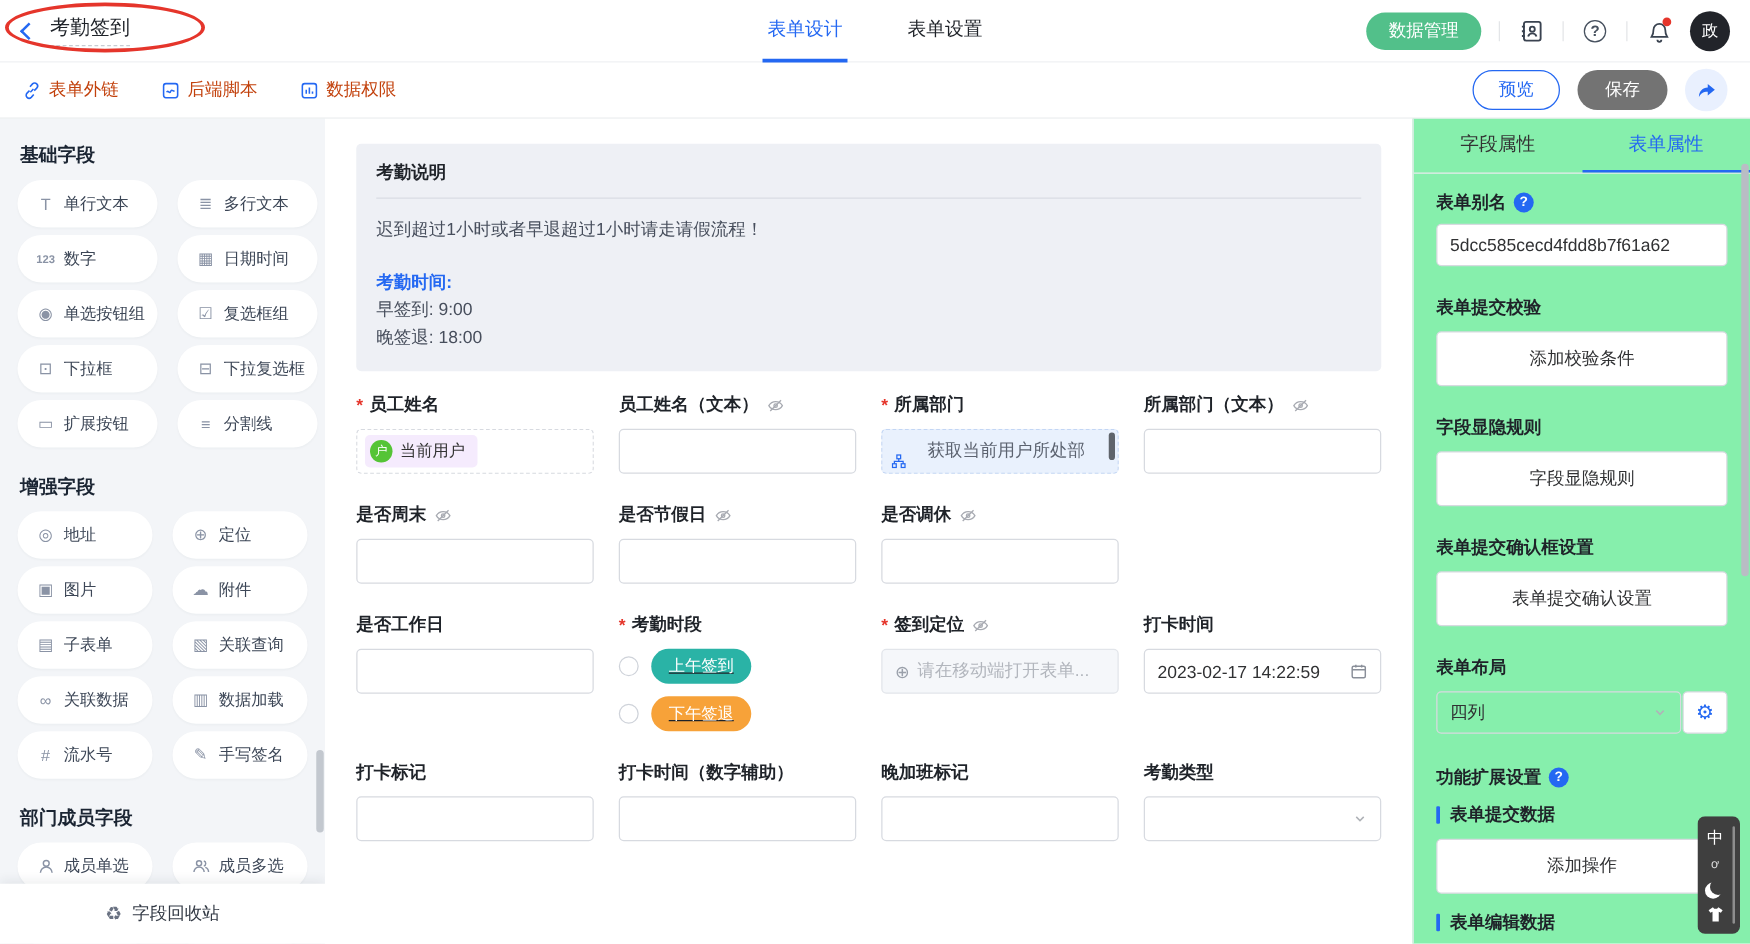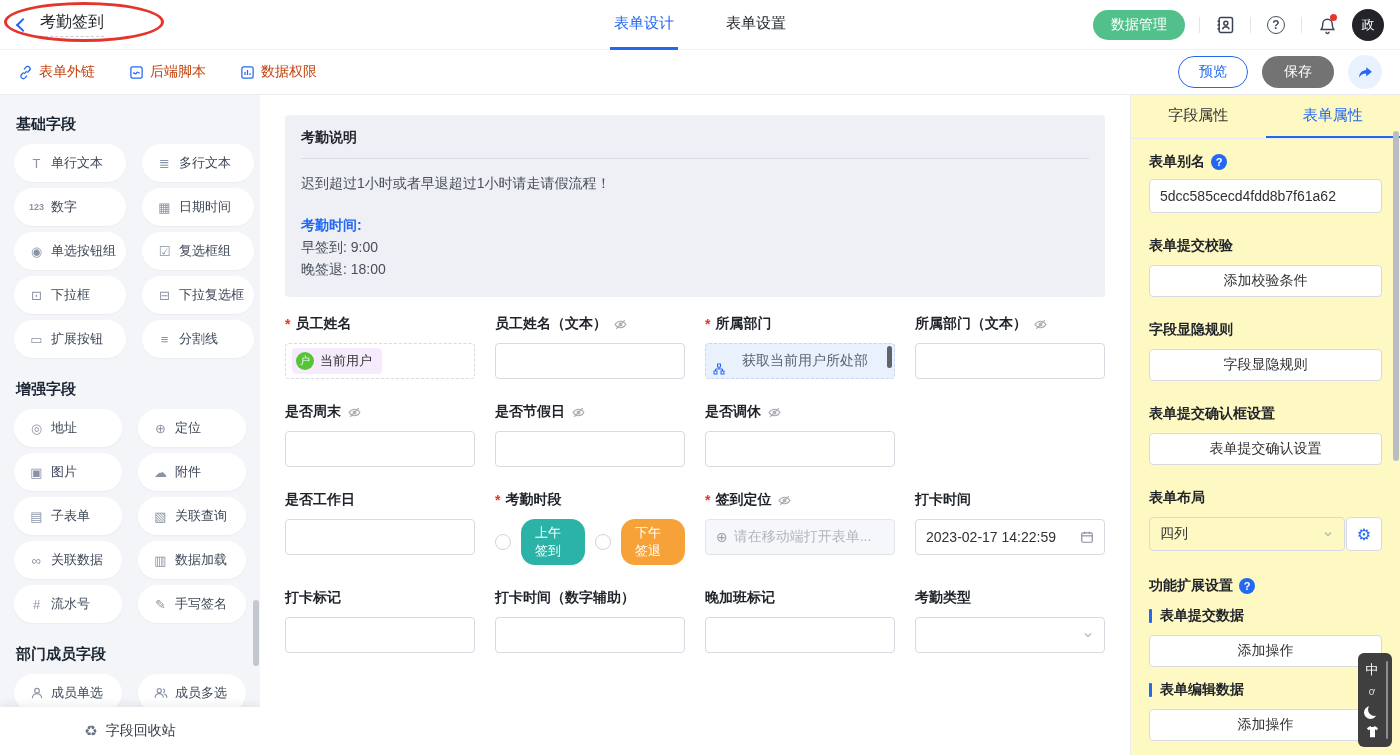--- a/index.html
+++ b/index.html
@@ -91,41 +91,41 @@
   .inp.dept { background:#e9f1fd; border:1px dashed #c3d6f4; position:relative; cursor:pointer;
     color:#5c6370; padding-left:36px; overflow:hidden; }
   .dept-thumb { position:absolute; right:2px; top:2px; width:5px; height:22px; background:#5f646b;
     border-radius:3px; }
   .dept-tree { position:absolute; left:7px; bottom:3px; }
   .ph-text { color:#b2b6bd; }
   .inp.gray { background:#f5f7fa; border-color:#e2e5ea; cursor:default; gap:6px; }
   .loc-glyph { color:#9aa0aa; font-size:14px; }
   .cal { margin-left:auto; display:inline-flex; }
   .select-chev { margin-left:auto; display:inline-flex; }
-  .radio-col { display:flex; flex-direction:row; gap:10px; }
+  .radio-col { display:flex; flex-direction:column; gap:10px;text-decoration:underline; }
   .radio-line { display:flex; align-items:center; gap:10px; cursor:pointer; }
   .radio-dot { width:16px; height:16px; border:1px solid #cfd3da; border-radius:50%; background:#fff; flex:none; }
   .opt-tag { color:#fff; font-size:13px; border-radius:14px; padding:5px 14px; }
   .opt-tag.teal { background:#2ab3a6; }
   .opt-tag.orange { background:#f7a239; }
 
   
-  .panel { width:270px; flex:none; border-left:1px solid #e9ebee; background:#fef9c3; position:relative; }
+  .panel { width:270px; flex:none; border-left:1px solid #e9ebee; background:#86efac; position:relative; }
   .ptabs { height:44px; display:flex; border-bottom:1px solid #e9ebee; }
   .ptab { flex:1; display:flex; align-items:center; justify-content:center; font-size:15px;
     color:#333; cursor:pointer; border-bottom:2px solid transparent; }
   .ptab.active { color:#2468f2; border-bottom-color:#2468f2; }
   .pcontent { padding:14px 18px 10px 18px; }
   .plabel { font-weight:bold; font-size:14px; color:#1f2329; display:flex; align-items:center; gap:6px; }
   .plabel.mt { margin-top:24px; }
   .q-badge { width:16px; height:16px; border-radius:50%; background:#2468f2; color:#fff; font-size:11px;
     display:inline-flex; align-items:center; justify-content:center; font-weight:bold; cursor:pointer; }
   .ptext-input { margin-top:8px; width:100%; height:34px; border:1px solid #d7dae0; border-radius:4px;
     padding:0 10px; font-size:14px; color:#303133; font-family:inherit; }
-  .pbtn { margin-top:10px; width:100%; height:32px; border:1px solid #d7dae0; border-radius:4px;
+  .pbtn { margin-top:10px; width:100%; height:44px; border:1px solid #d7dae0; border-radius:4px;
     background:#fff; font-size:14px; color:#303133; cursor:pointer; font-family:inherit; }
   .layout-row { margin-top:10px; display:flex; gap:1px; }
   .pselect { flex:1; height:34px; border:1px solid #d7dae0; border-radius:4px; display:flex;
     align-items:center; padding:0 10px; color:#303133; cursor:pointer; }
   .gear-btn { width:36px; height:34px; border:1px solid #d7dae0; border-radius:4px; background:#fff;
     color:#2468f2; font-size:16px; display:flex; align-items:center; justify-content:center; cursor:pointer; }
   .sub-label { margin-top:12px; display:flex; align-items:center; gap:8px; font-weight:bold; font-size:14px; }
   .sub-label.mt2 { margin-top:14px; }
   .blue-bar { width:3px; height:14px; background:#2468f2; border-radius:1px; }
   .panel-scrollbar { position:absolute; right:1px; top:36px; width:6px; height:330px;

